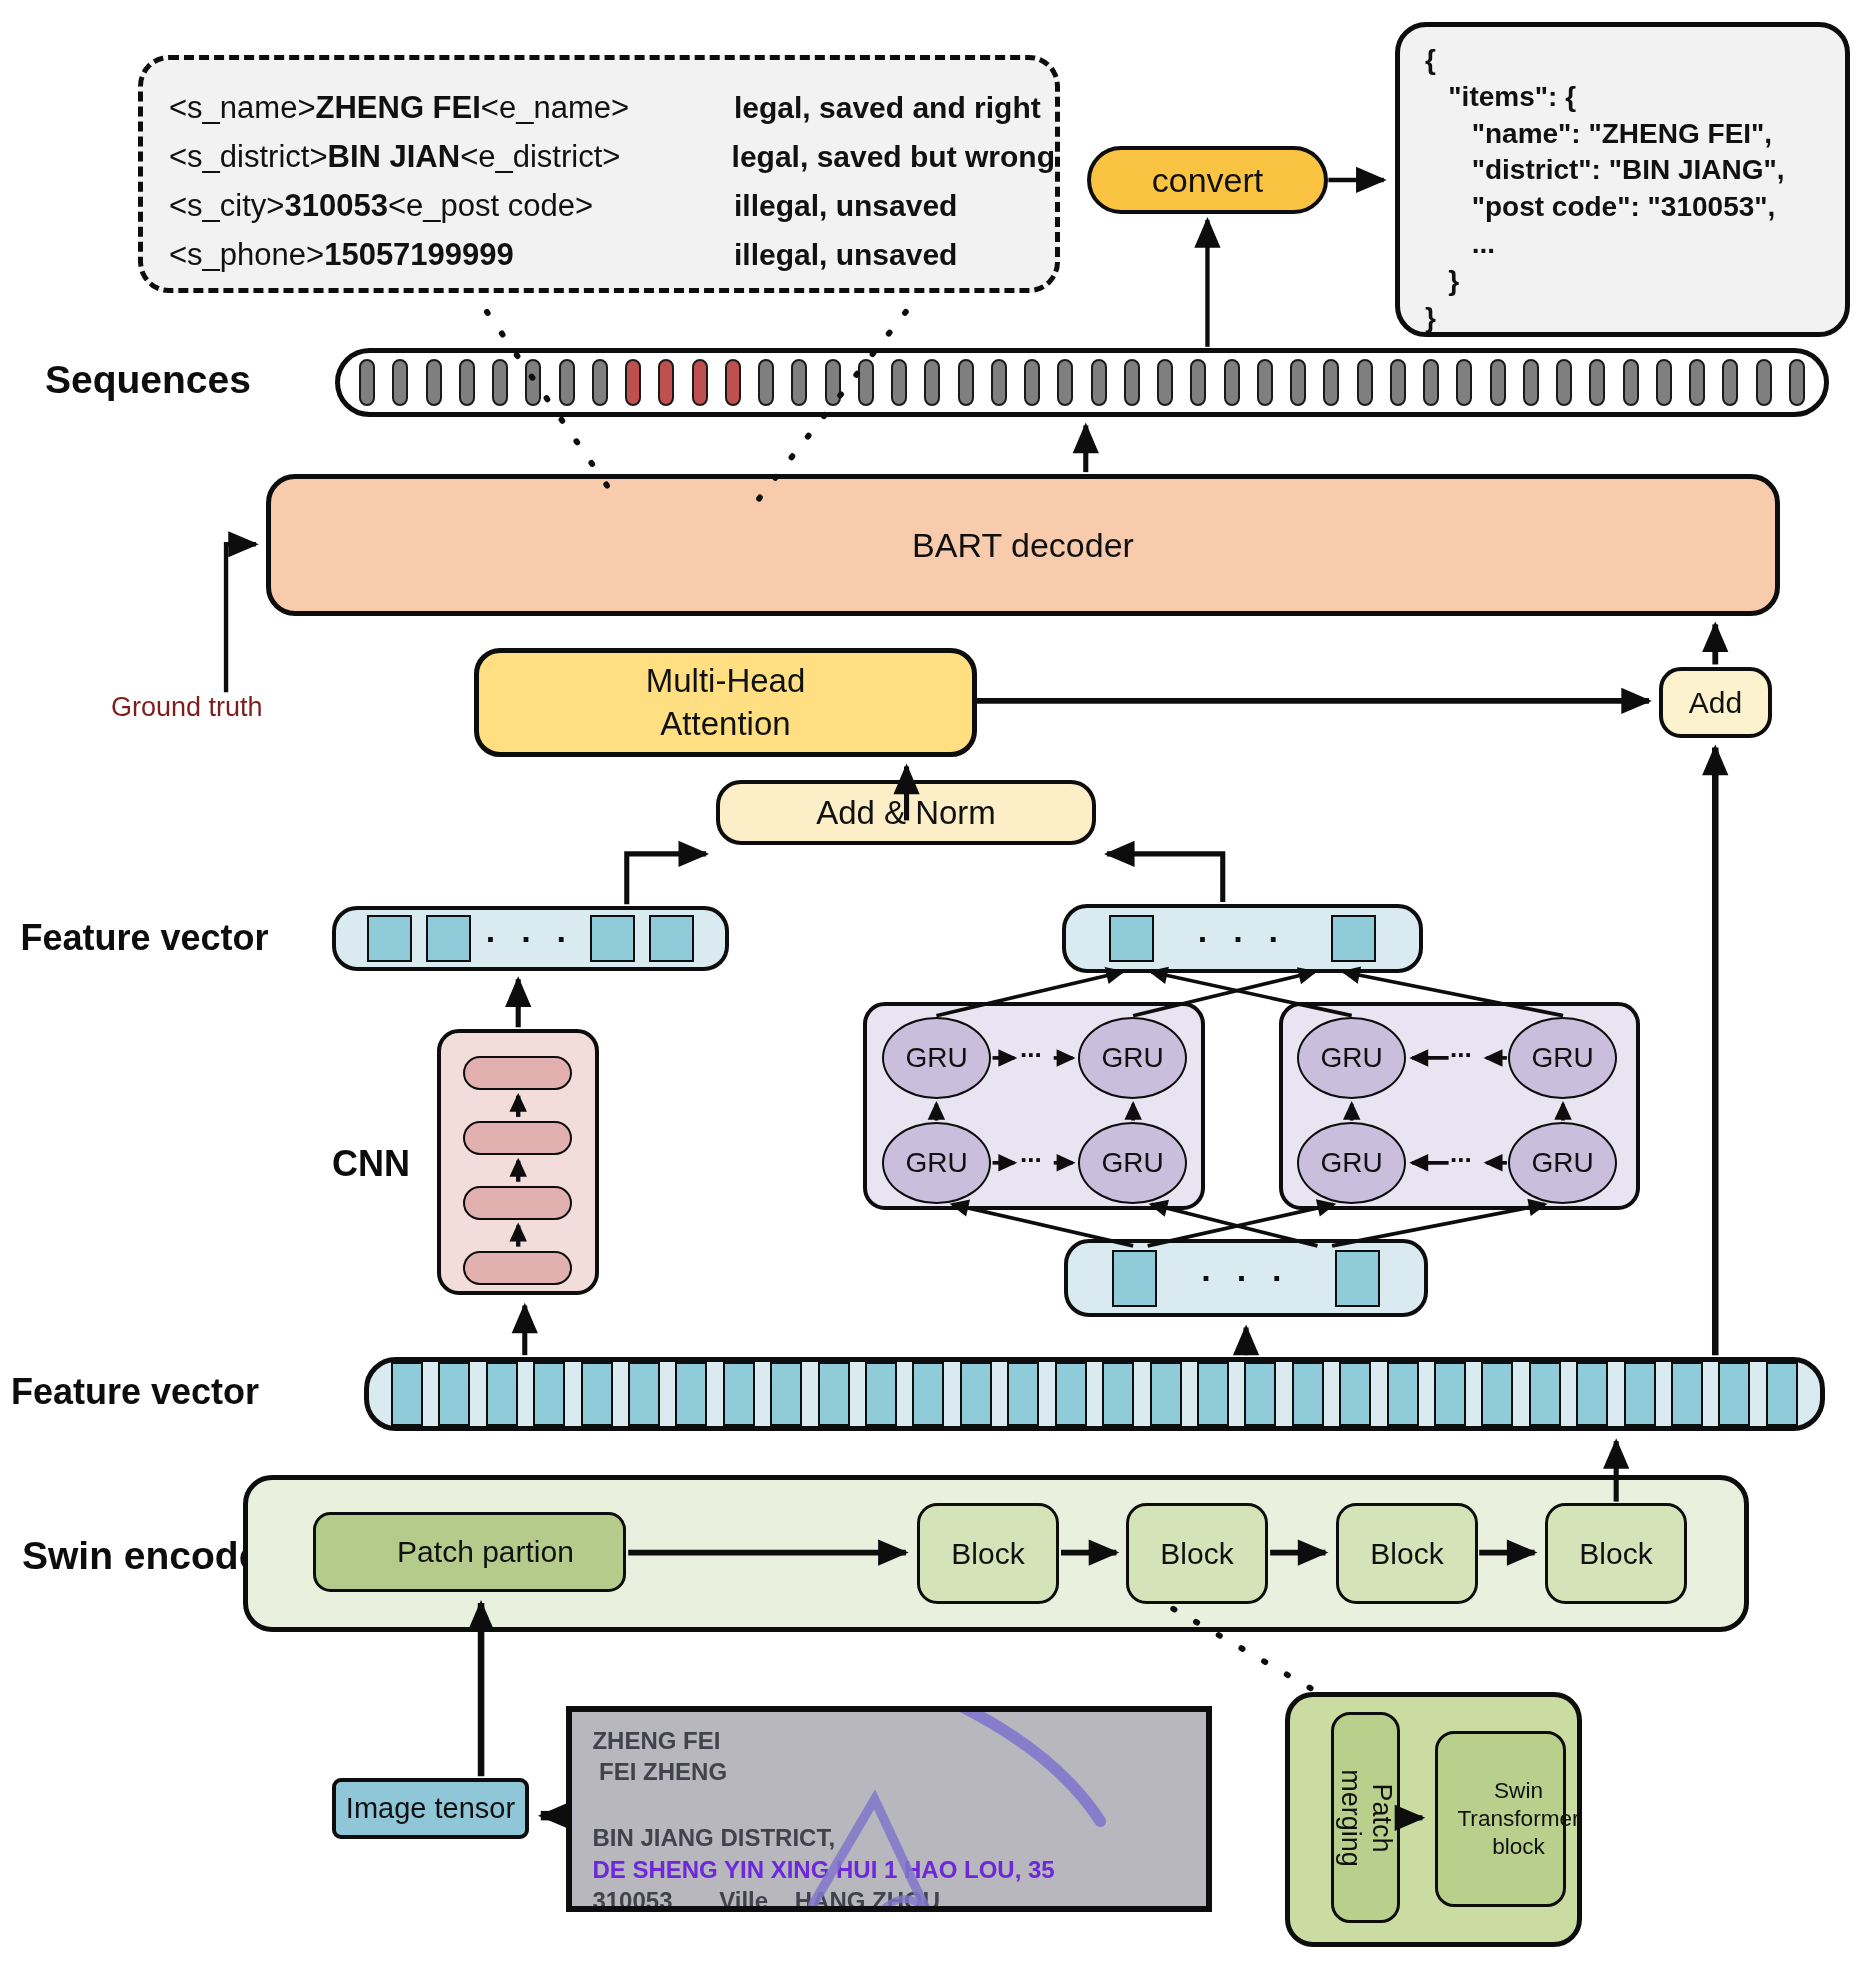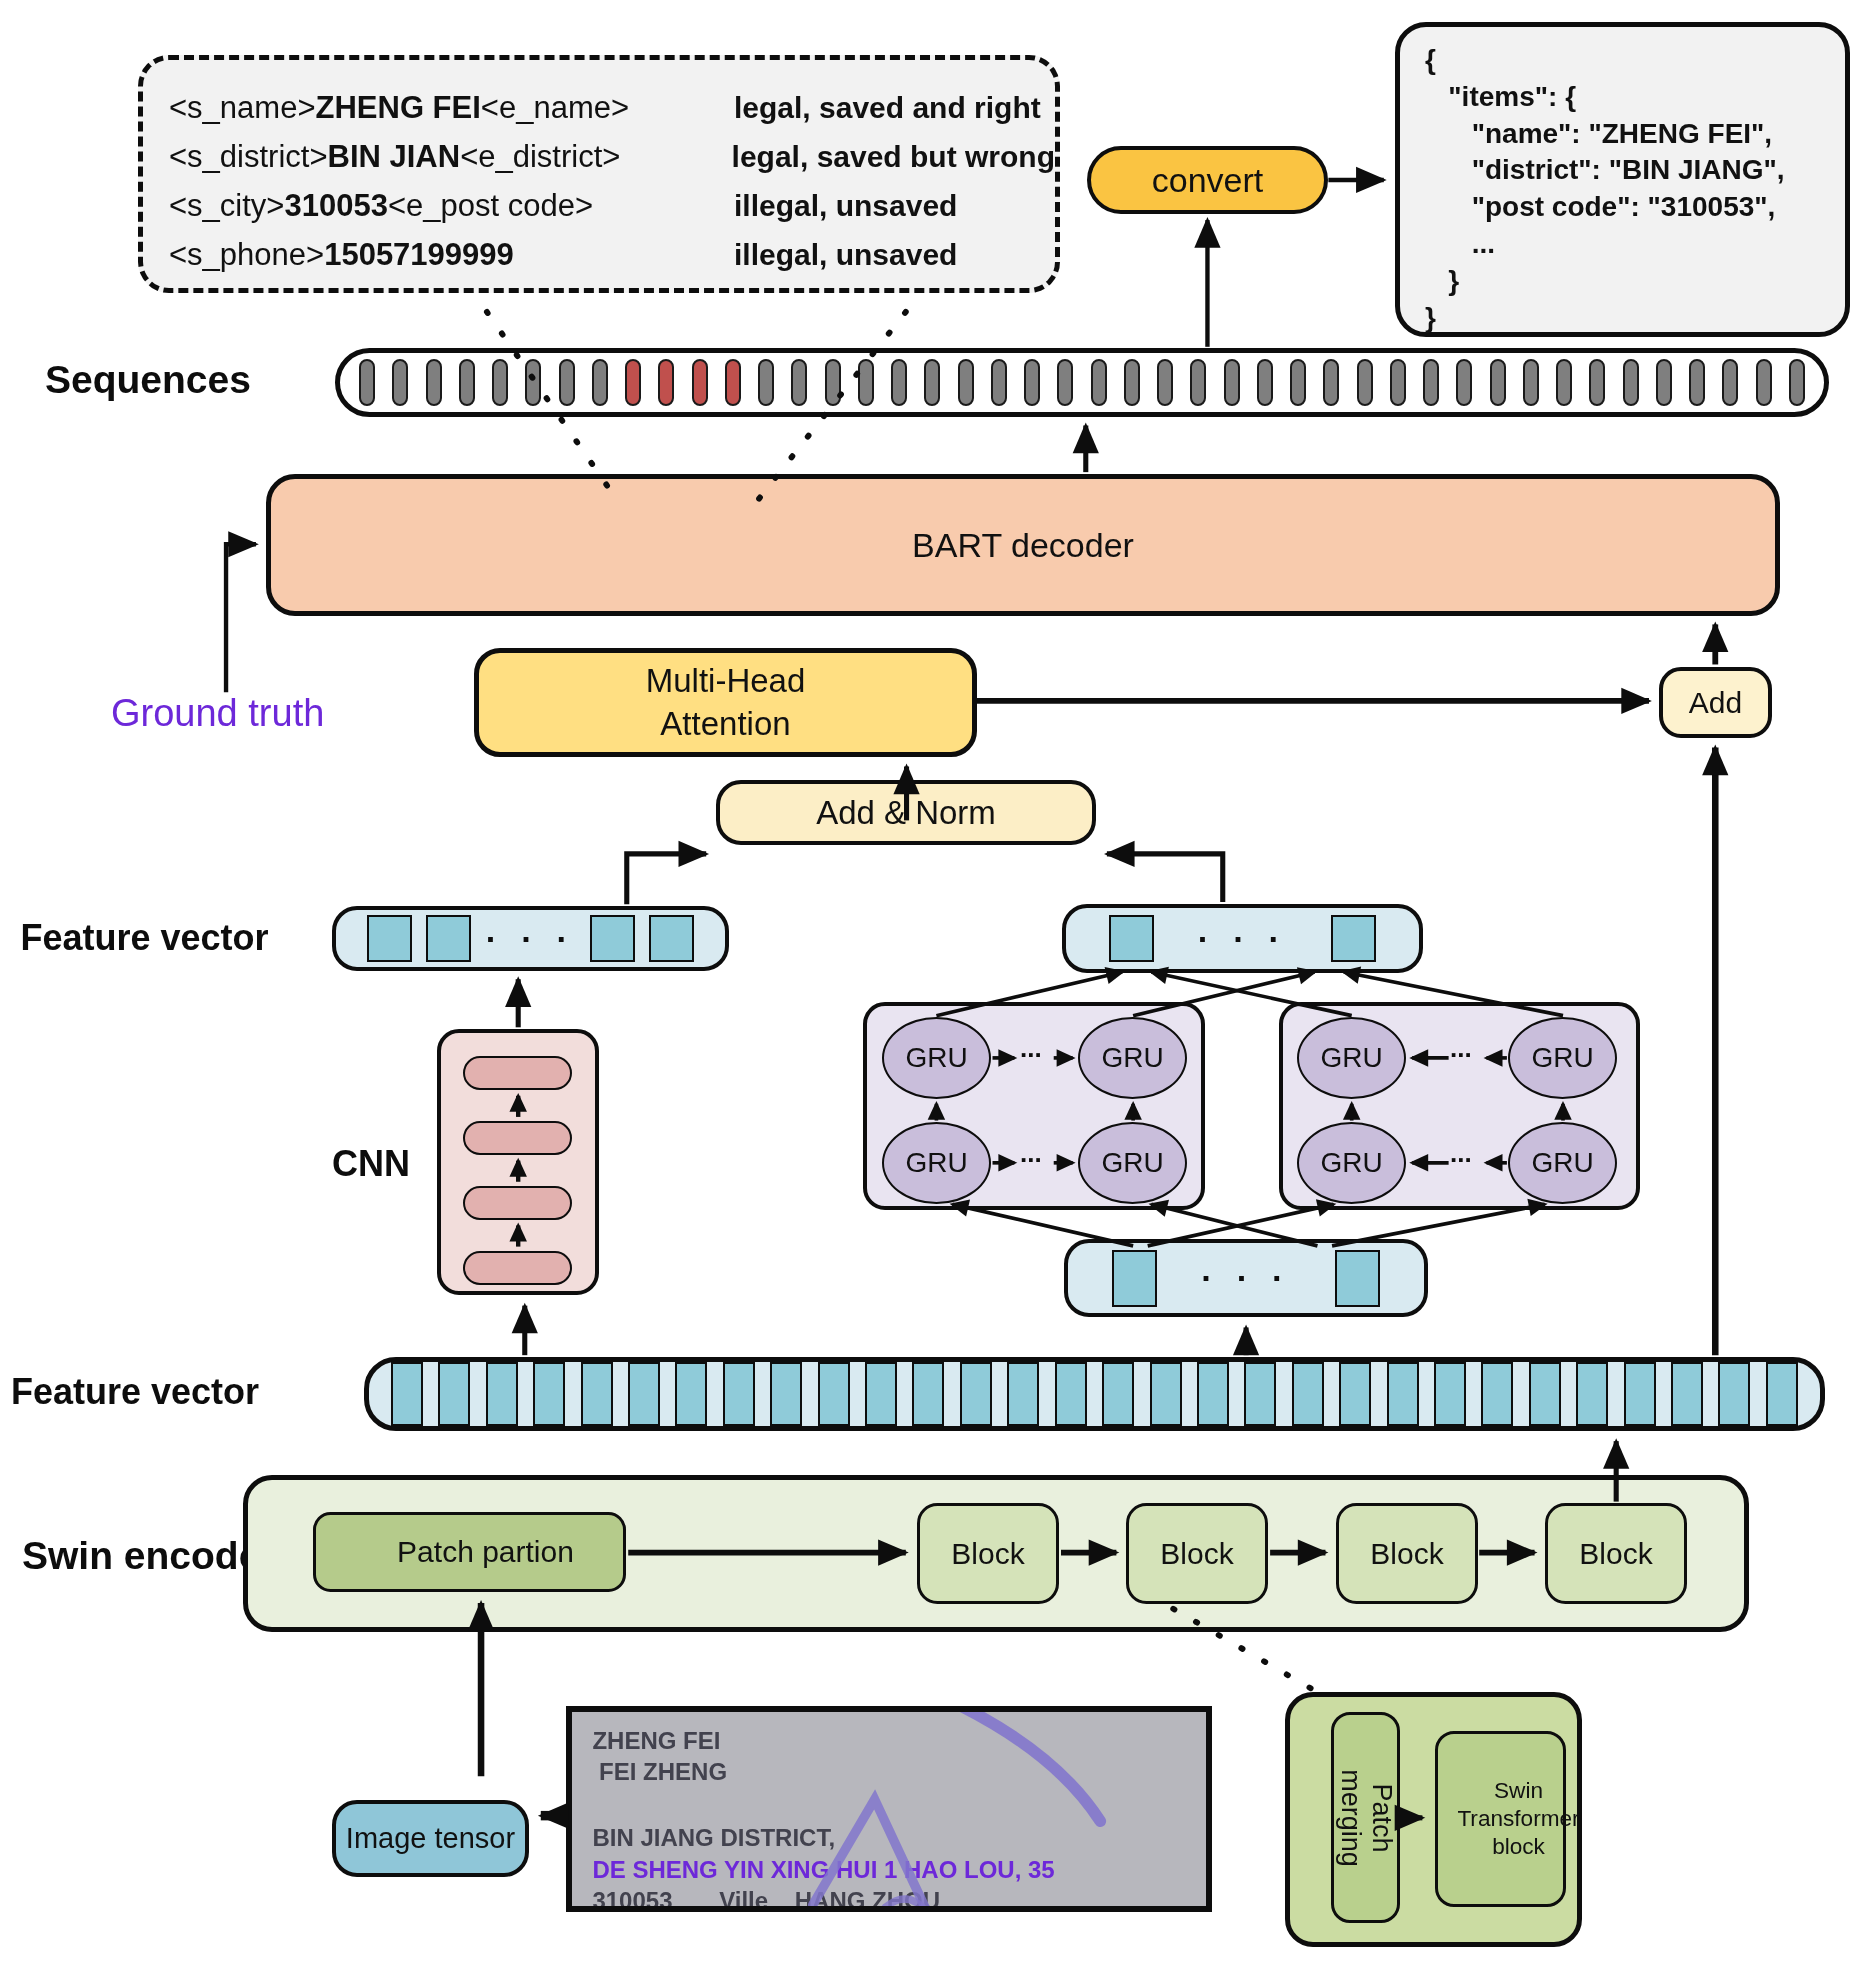--- a/index.html
+++ b/index.html
@@ -120,21 +120,21 @@
       <span class="tok"></span>
       <span class="tok"></span>
       <span class="tok"></span>
       <span class="tok"></span>
     </div>
 
   <div class="box" style="left:266px;top:474px;width:1514px;height:142px;background:var(--c-bart);border-width:5.1px;border-radius:29px;font-size:34px;">
     <span>BART decoder</span>
   </div>
 
-  <div class="abs" style="left:111px;top:692px;font-size:38px;color:#6d28d9;white-space:nowrap;">Ground truth</div>
+  <div class="abs" style="left:111px;top:692px;font-size:27px;color:#7f1d1d;white-space:nowrap;">Ground truth</div>
 
   <div class="box" style="left:474px;top:648px;width:503px;height:109px;background:var(--c-mha);border-width:5.1px;font-size:33px;white-space:pre-line;line-height:1.28;">
     <span style="white-space:pre-line;">Multi-Head
 Attention</span>
   </div>
 
   <div class="box" style="left:1659px;top:667px;width:113px;height:71px;background:var(--c-add);border-radius:22px;font-size:30px;">
     <span>Add</span>
   </div>
 
@@ -251,21 +251,21 @@
   <div class="blockbox" style="left:1126px;top:1503px;width:142px;height:101px;">
     <span>Block</span>
     </div>
   <div class="blockbox" style="left:1336px;top:1503px;width:142px;height:101px;">
     <span>Block</span>
     </div>
   <div class="blockbox" style="left:1545px;top:1503px;width:142px;height:101px;">
     <span>Block</span>
     </div>
 
-  <div class="box" style="left:332px;top:1778px;width:197px;height:77px;background:var(--c-image-tensor);border-radius:25px;font-size:29px;margin-top:22px;">
+  <div class="box" style="left:332px;top:1778px;width:197px;height:61px;background:var(--c-image-tensor);border-radius:9px;font-size:29px;">
     <span>Image tensor</span>
   </div>
 
   <div class="abs" style="left:566px;top:1706px;width:646px;height:206px;background:var(--c-photo-bg);border:6.6px solid #0d0d0d;
               padding:13px 0 0 20.4px;overflow:hidden;">
     <svg width="646" height="206" style="position:absolute;left:0;top:0;" viewBox="0 0 886 283">
       <path d="M530 -10 C 610 30, 680 80, 725 150" stroke="var(--c-scribble)" stroke-width="16" fill="none" stroke-linecap="round" opacity="0.9"></path>
       <path d="M330 265 L 415 120 L 485 270" stroke="var(--c-scribble)" stroke-width="13" fill="none" stroke-linecap="round" opacity="0.85"></path>
       <path d="M430 268 q 30 -25 55 5" stroke="var(--c-scribble)" stroke-width="10" fill="none" stroke-linecap="round" opacity="0.8"></path>
     </svg>

